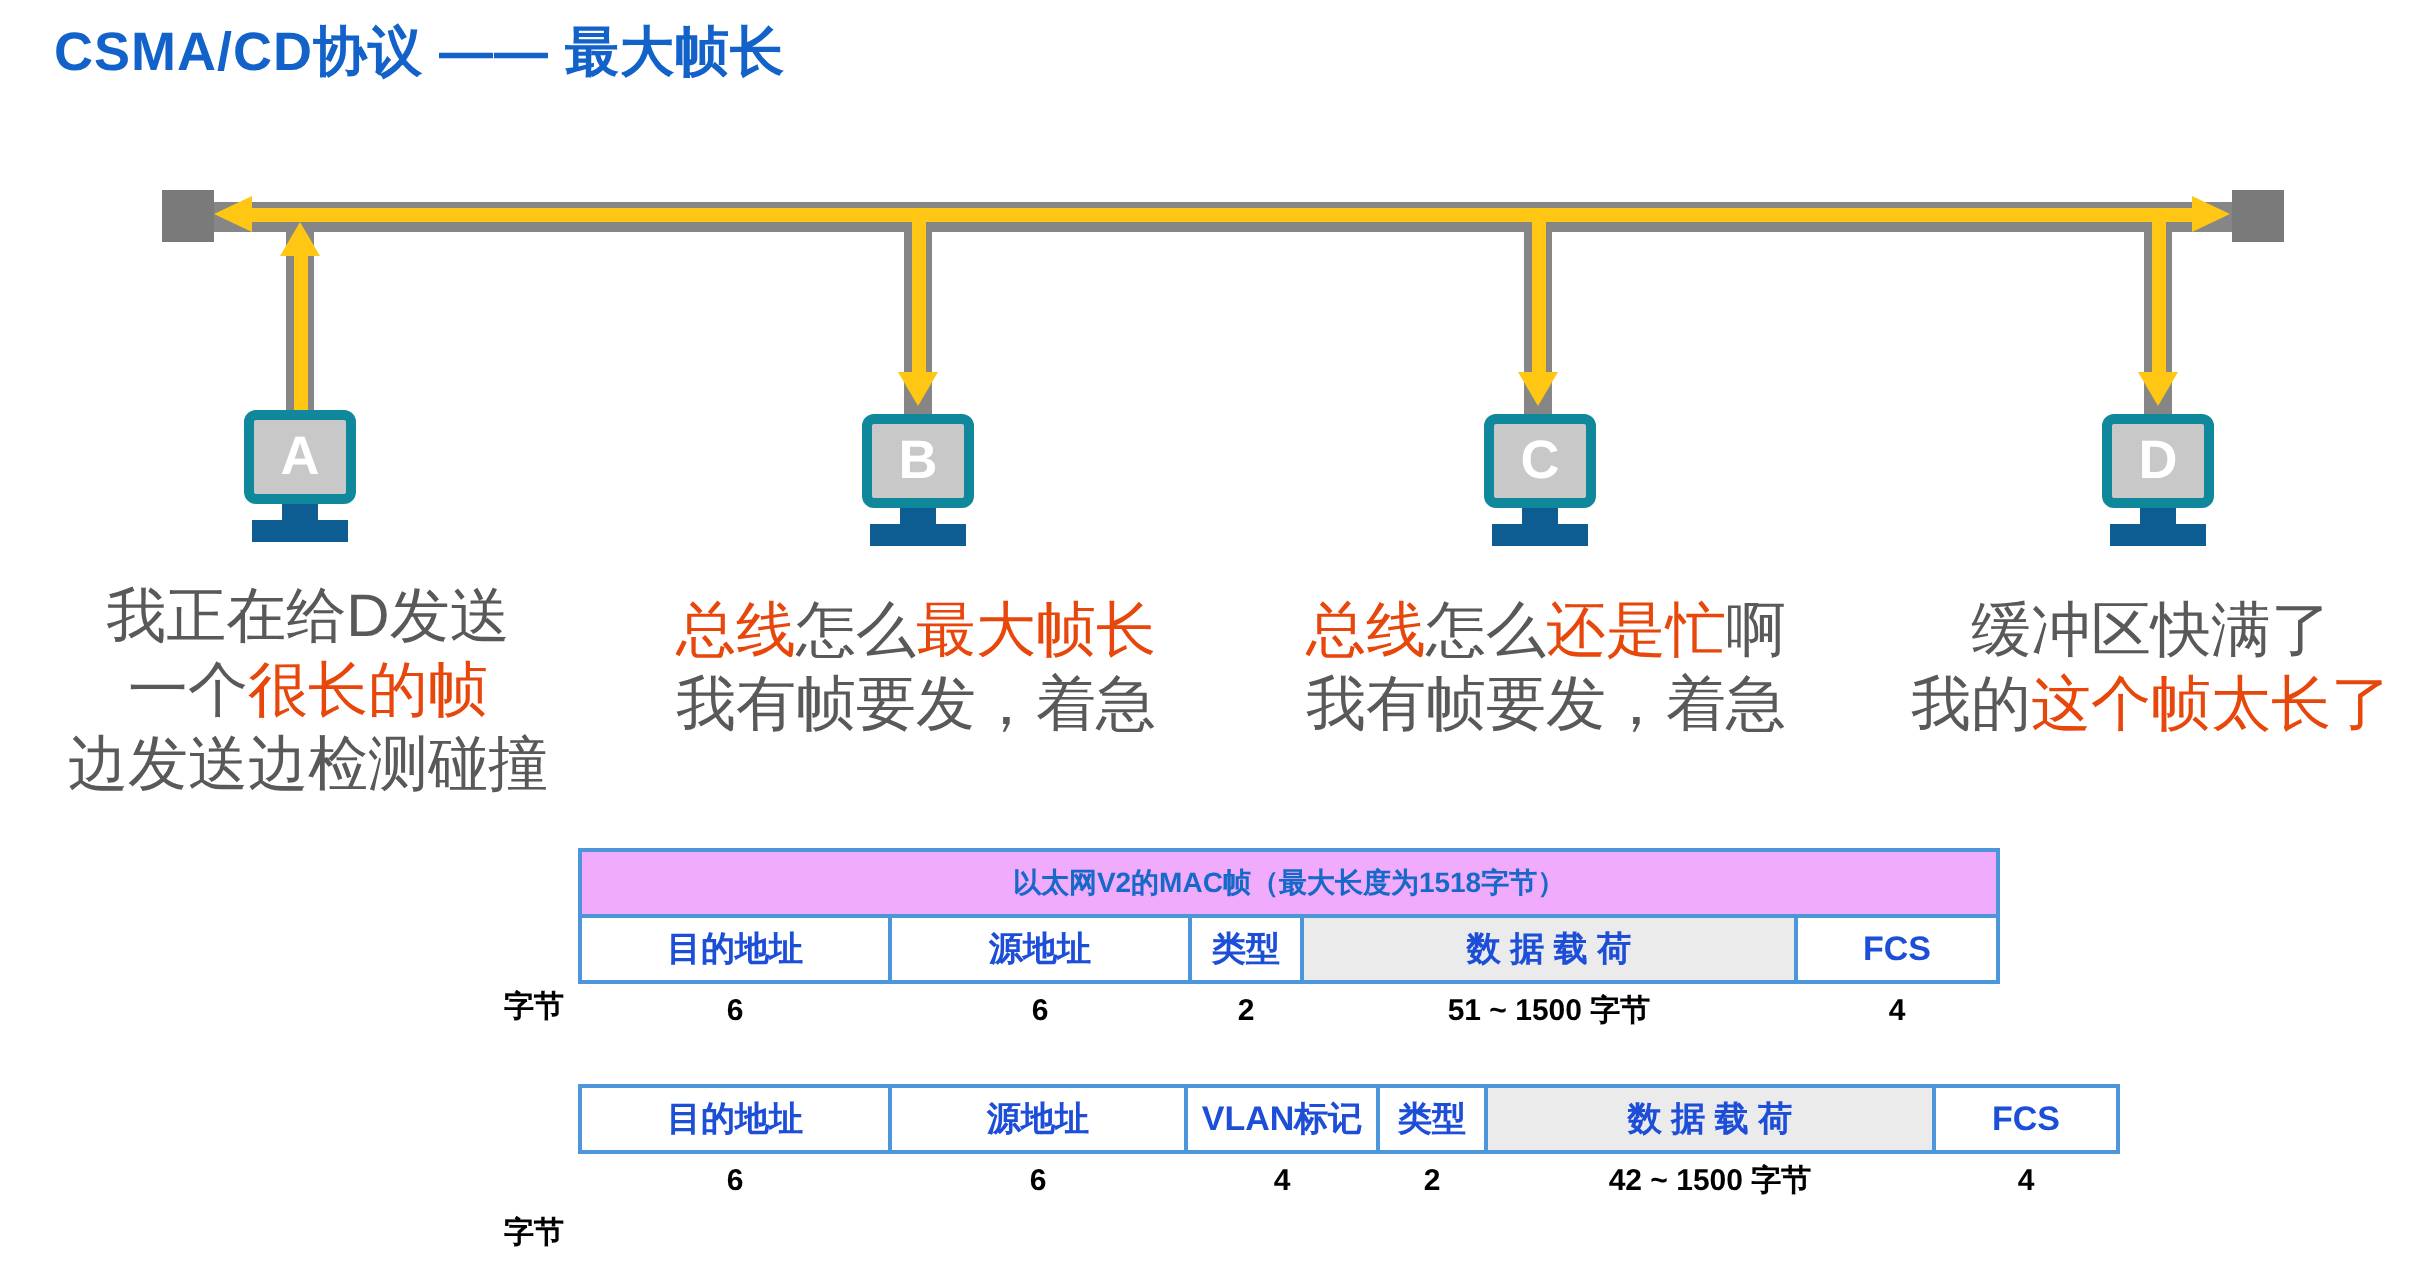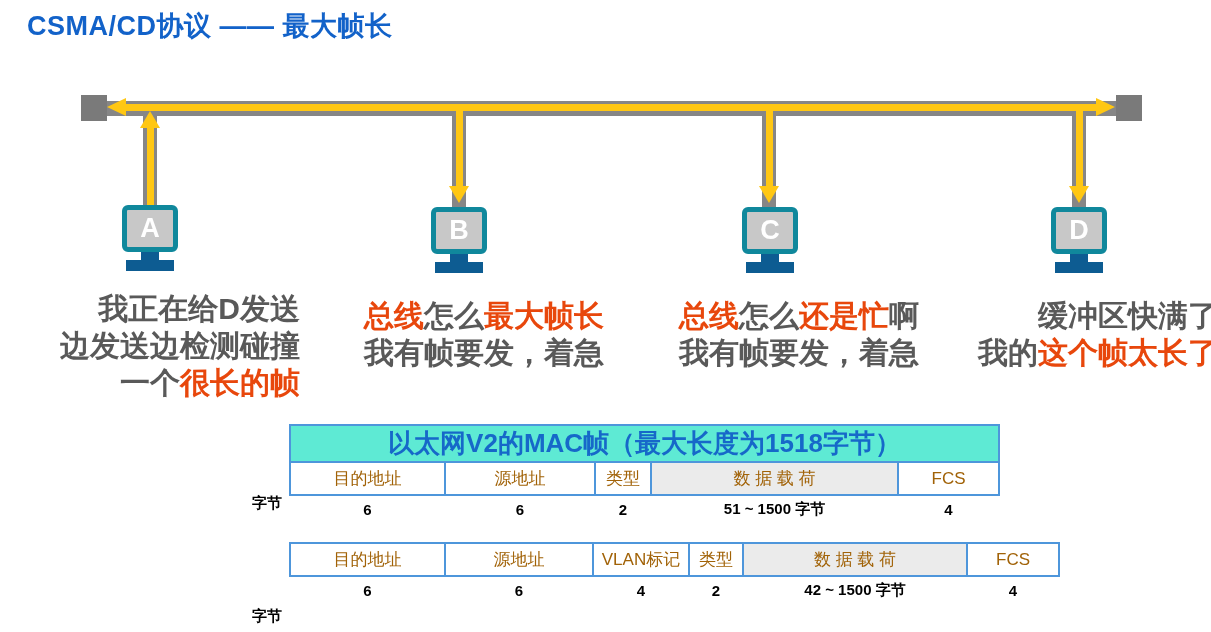--- a/index.html
+++ b/index.html
@@ -22,29 +22,29 @@
   .yellow-vshaft{position:absolute;width:7px;background:#FFC713;}
   .ah-up{border-left:10px solid transparent;border-right:10px solid transparent;border-bottom:17px solid #FFC713;}
   .ah-down{border-left:10px solid transparent;border-right:10px solid transparent;border-top:17px solid #FFC713;}
 
   
   .monitor{position:absolute;width:46px;height:37px;background:#C8C8C8;border:5px solid #10889C;border-radius:6px;display:flex;align-items:center;justify-content:center;color:#ffffff;font-weight:bold;font-size:27px;}
   .stand-neck{position:absolute;width:18px;height:9px;background:#0D5C92;}
   .stand-base{position:absolute;width:48px;height:11px;background:#0D5C92;}
 
   
-  .speech{position:absolute;text-align:right;font-weight:bold;font-size:30px;line-height:37px;white-space:nowrap;}
+  .speech{position:absolute;text-align:center;font-weight:normal;font-size:30px;line-height:37px;white-space:nowrap;}
   .t-gray{color:#595959;}
   .t-red{color:#E8470C;}
 
   
   .frame-table{position:absolute;border-collapse:collapse;table-layout:fixed;}
   .frame-table td{padding:0;text-align:center;vertical-align:middle;}
-  .frame-title{border:2px solid #4E96DB;color:#1668C9;font-weight:bold;font-size:26px;height:31px;background:#5eead4;}
-  .frame-field{border:2px solid #4E96DB;color:#a16207;font-weight:normal;font-size:17px;height:31px;background:#ffffff;}
+  .frame-title{border:2px solid #4E96DB;color:#1668C9;font-weight:bold;font-size:14px;height:31px;background:#f0abfc;}
+  .frame-field{border:2px solid #4E96DB;color:#1d4ed8;font-weight:bold;font-size:17px;height:31px;background:#ffffff;}
   .frame-field.shaded{background:#EBEBEB;}
   .frame-bytes td{border:none;color:#000000;font-weight:bold;font-size:15px;height:26px;background:transparent;}
   .unit-label{position:absolute;color:#000000;font-weight:bold;font-size:15px;}
 </style>
 </head>
 <body>
 
 <div id="slide">
 
   <div class="slide-title">CSMA/CD协议 —— 最大帧长</div>
@@ -91,22 +91,22 @@
   <div class="stand-base" style="left:746px;top:262px;"></div>
 
   <div class="monitor" style="left:1051px;top:207px;">
       <span>D</span>
     </div>
   <div class="stand-neck" style="left:1070px;top:254px;"></div>
   <div class="stand-base" style="left:1055px;top:262px;"></div>
 
   <div class="speech" style="left:8px;top:290px;width:292px;">
     <div><span class="t-gray">我正在给D发送</span></div>
+    <div><span class="t-gray">一个</span><span class="t-red">很长的帧</span></div>
     <div><span class="t-gray">边发送边检测碰撞</span></div>
-    <div><span class="t-gray">一个</span><span class="t-red">很长的帧</span></div>
   </div>
 
   <div class="speech" style="left:312px;top:297px;width:292px;">
     <div><span class="t-red">总线</span><span class="t-gray">怎么</span><span class="t-red">最大帧长</span></div>
     <div><span class="t-gray">我有帧要发，着急</span></div>
   </div>
 
   <div class="speech" style="left:627px;top:297px;width:292px;">
     <div><span class="t-red">总线</span><span class="t-gray">怎么</span><span class="t-red">还是忙</span><span class="t-gray">啊</span></div>
     <div><span class="t-gray">我有帧要发，着急</span></div>

